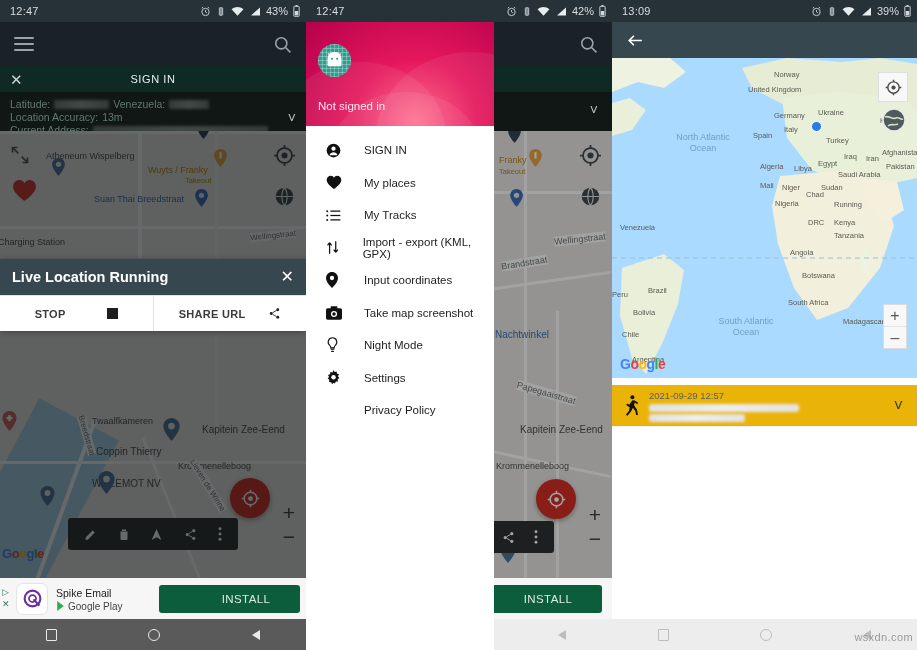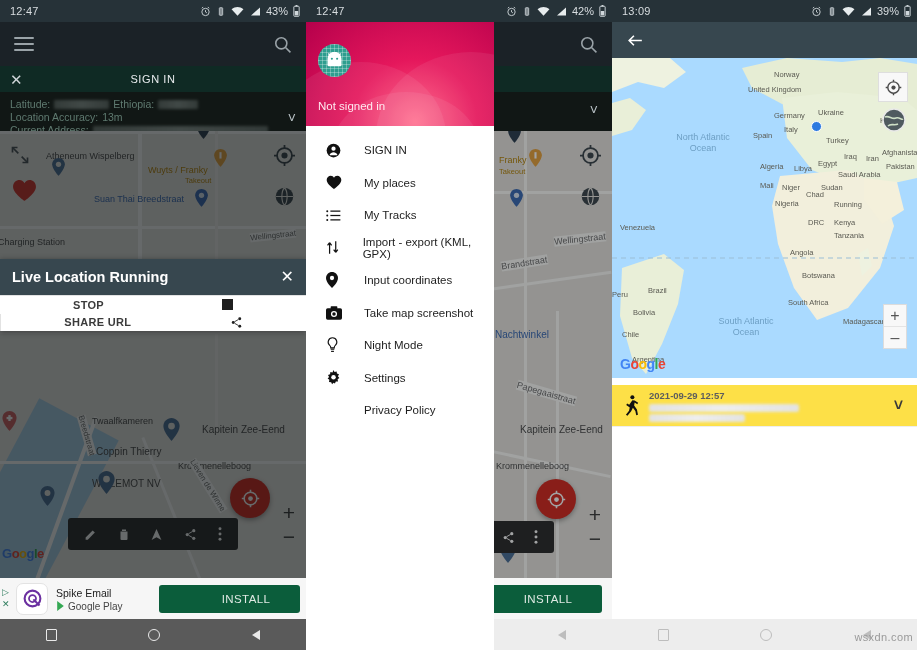--- a/index.html
+++ b/index.html
@@ -66,21 +66,21 @@
   
   .dlg{position:absolute;left:0;right:0;background:#fff;box-shadow:0 1px 6px rgba(0,0,0,.4);}
   .dlg-head{background:#37474f;height:36px;display:flex;align-items:center;
      justify-content:space-between;padding:0 12px;box-sizing:border-box;}
   .dlg-title{color:#fff;font-size:14.5px;font-weight:bold;}
   .dlg-x{color:#fff;font-size:16px;line-height:1;}
   .dlg-body{padding:14px 12px 8px;}
   .dlg-desc{font-size:12px;color:#4a4a4a;}
   .url-row{display:flex;align-items:center;justify-content:space-between;margin-top:17px;}
   .url-txt{font-size:9.5px;color:#555;letter-spacing:-.1px;}
-  .dlg-actions{display:flex;border-top:1px solid #e2e2e2;height:35px;flex-direction:column;}
+  .dlg-actions{display:flex;border-top:1px solid #e2e2e2;height:35px;}
   .dlg-btn{flex:1;display:flex;align-items:center;justify-content:space-around;
      padding:0 14px;box-sizing:border-box;}
   .dlg-btn + .dlg-btn{border-left:1px solid #e2e2e2;}
   .dlg-btn .t{font-size:11px;font-weight:bold;color:#3b3b3b;letter-spacing:.3px;}
 
   
   .ad{position:absolute;left:0;right:0;bottom:31px;height:41px;background:#f6f6f6;
      display:flex;align-items:center;padding:0 6px 0 16px;box-sizing:border-box;}
   .ad-icon{width:30px;height:30px;border-radius:7px;background:#fff;border:1px solid #e3e3e3;
      display:flex;align-items:center;justify-content:center;}
@@ -116,23 +116,23 @@
   .wocean{position:absolute;font-size:9px;color:#6d9fc4;text-align:center;line-height:11px;}
   .bluedot{position:absolute;width:9px;height:9px;border-radius:50%;background:#2d7ae0;
      border:1px solid #fff;}
   .gmark{position:absolute;font-size:13px;font-weight:bold;letter-spacing:-.5px;}
   .w-btn{position:absolute;background:#f8f8f8;border:1px solid #dedede;
      display:flex;align-items:center;justify-content:center;}
   .w-zoom{position:absolute;right:10px;width:22px;background:#f8f8f8;border:1px solid #dcdcdc;}
   .w-zoom div{height:21px;display:flex;align-items:center;justify-content:center;
      font-size:16px;color:#555;}
   .w-zoom div+div{border-top:1px solid #e4e4e4;}
-  .trackrow{position:absolute;left:0;right:0;height:42px;background:#fde047;
+  .trackrow{position:absolute;left:0;right:0;height:42px;background:#eab308;
      display:flex;align-items:center;padding:0 14px 0 12px;box-sizing:border-box;
-     border-bottom:1px solid #eee;font-weight:bold;}
+     border-bottom:1px solid #eee;}
   .tr-mid{margin-left:10px;flex:1;}
   .tr-date{font-size:9.5px;color:#5d5d5d;}
   .tr-blur{height:8px;border-radius:2px;margin-top:3px;
      background:linear-gradient(90deg,#e3e3e3,#eee,#e3e3e3);filter:blur(1.5px);}
 
   
   .navbar{position:absolute;left:0;right:0;bottom:0;height:31px;
      display:flex;align-items:center;justify-content:space-around;}
   .navbar.dark{background:#5a5a5a;}
   .navbar.light{background:#ededed;}
@@ -205,21 +205,21 @@
 
     <div class="signin-strip">
       <span class="x">✕</span>
       <span class="lbl">SIGN IN</span>
     </div>
 
     <div class="infoblk">
       <div class="infoline">
         <span>Latitude:</span>
         <span class="blur" style="width:55px"></span>
-        <span>Ethiopia:</span>
+        <span>Venezuela:</span>
         <span class="blur" style="width:40px"></span>
       </div>
       <div class="infoline">
         <span>Location Accuracy:</span>
         <span>13m</span>
       </div>
       <div class="infoline">
         <span>Current Address:</span>
         <span class="blur" style="width:175px"></span>
       </div>

